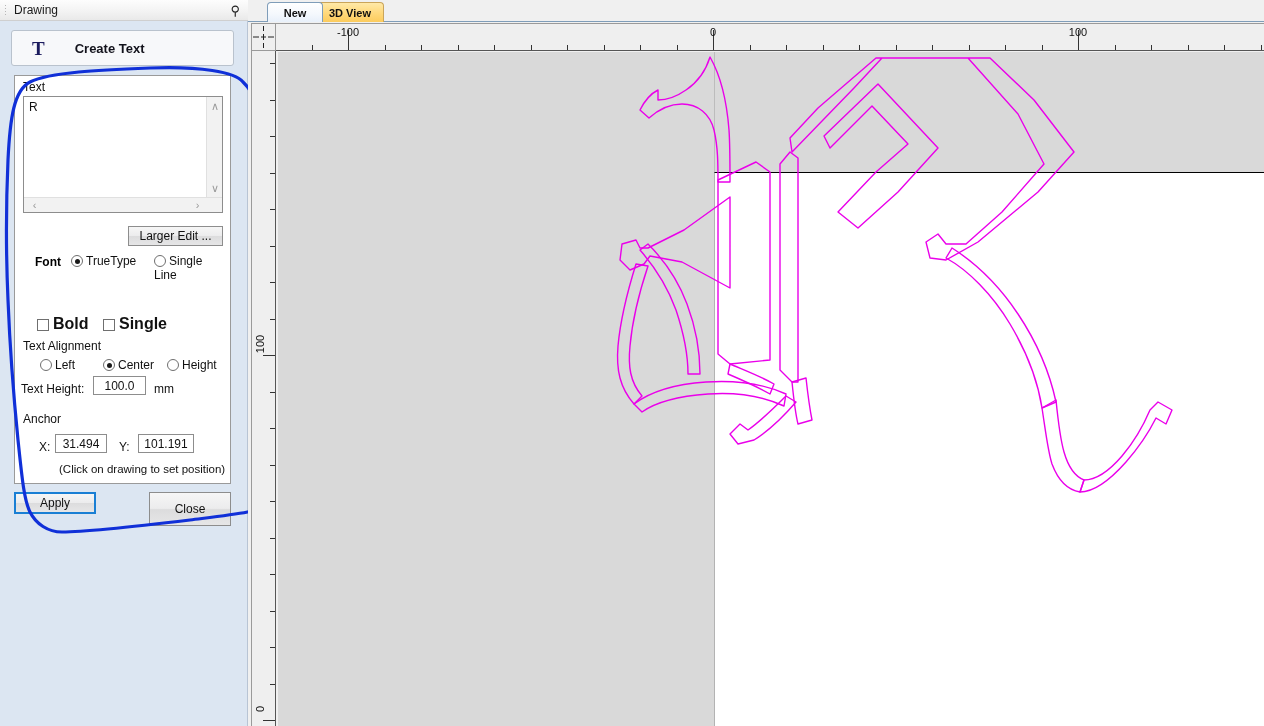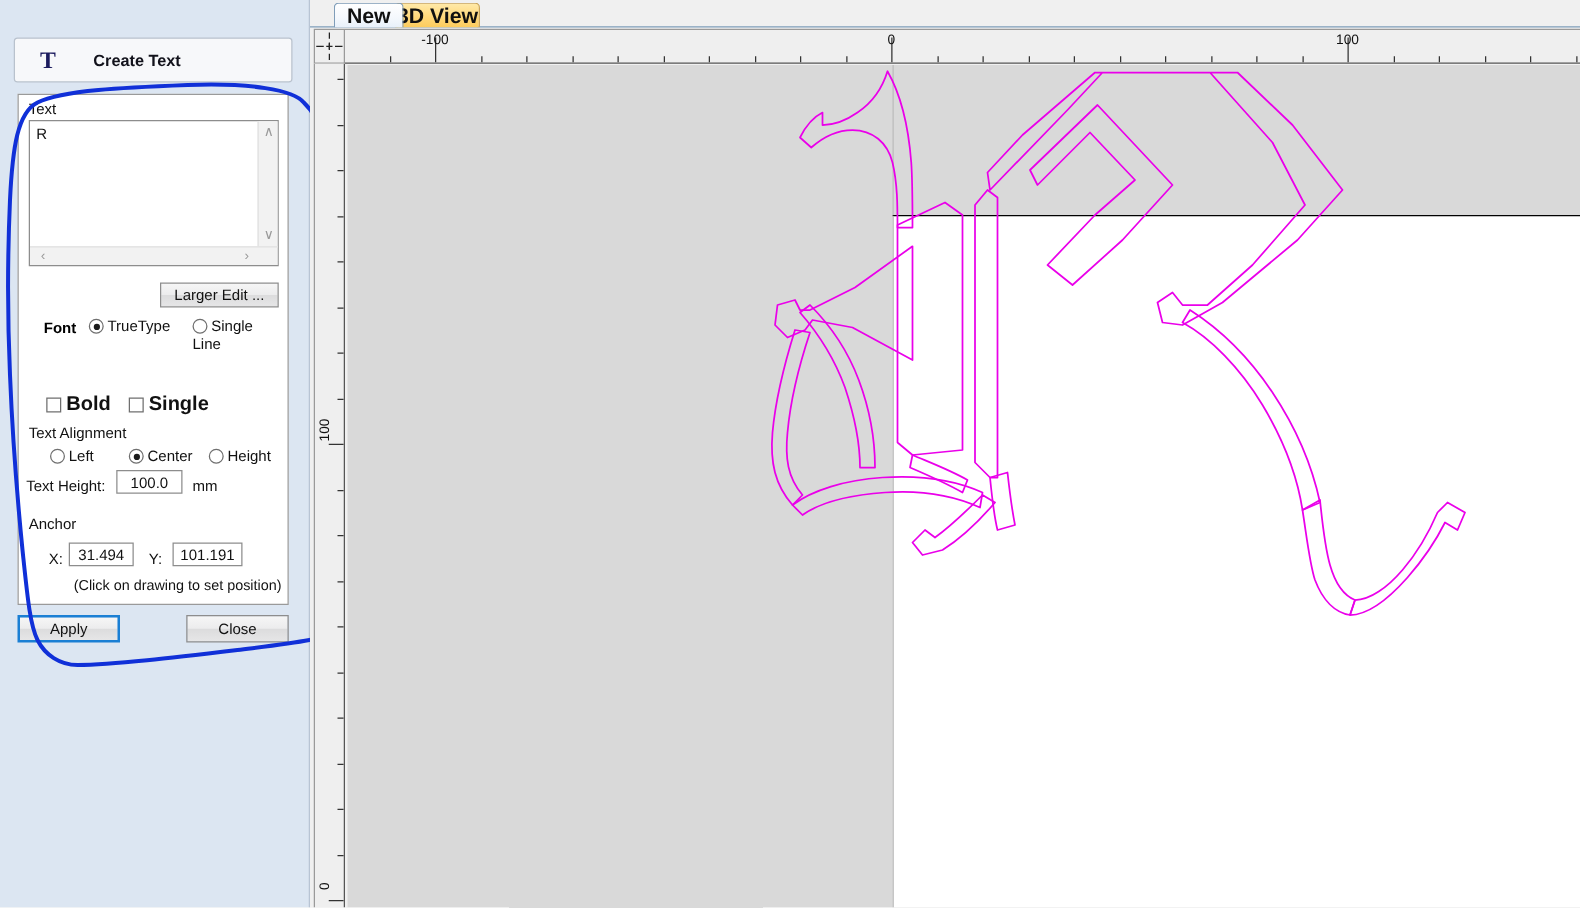--- a/index.html
+++ b/index.html
@@ -185,21 +185,21 @@
   .plain { position: absolute; font-size: 12px; color: #111; }
 
   
   #apply-btn {
     position: absolute; left: 14px; top: 492px;
     width: 82px; height: 22px;
     border: 2px solid #1a7fd4;
   }
   #close-btn {
     position: absolute; left: 149px; top: 492px;
-    width: 82px; height: 22px;
+    width: 82px; height: 34px;
   }
 
   
   #annotation {
     position: absolute; left: 0; top: 0;
     width: 300px; height: 545px;
     pointer-events: none;
   }
 
   
@@ -211,21 +211,21 @@
   
   #tabstrip {
     position: absolute; left: 0; top: 0; width: 1016px; height: 22px;
     background: #f0f0f0;
     border-bottom: 1px solid #7f9db9;
   }
   .tab {
     position: absolute; top: 2px; height: 20px;
     border: 1px solid #8a8a8a; border-bottom: none;
     border-radius: 4px 4px 0 0;
-    font-size: 17px; font-weight: bold;
+    font-size: 11px; font-weight: bold;
     display: flex; align-items: center; justify-content: center;
     cursor: default; color: #101010;
   }
   #tab-new {
     left: 19px; width: 56px;
     background: linear-gradient(to bottom,#ffffff 0%,#f4f8fd 60%,#e8f0fa 100%);
     border-color: #7f9db9;
     z-index: 3;
   }
   #tab-3d {
@@ -292,20 +292,25 @@
   }
   #glyph-layer { position: absolute; left: 0; top: 0; width: 986px; height: 674px; }
 </style>
 </head>
 <body>
 
 <div id="root">
 
   <div id="left-dock">
 
+    <div id="dock-title">
+      <span class="grip"></span>
+      <span class="label">Drawing</span>
+      <span class="pin">⚲</span>
+    </div>
 
     <div id="create-text-head">
       <span class="ticon">T</span>
       <span class="ttitle">Create Text</span>
     </div>
 
     <div id="form-group">
 
       <div class="grp-label" style="left:8px; top:4px;">Text</div>
 

